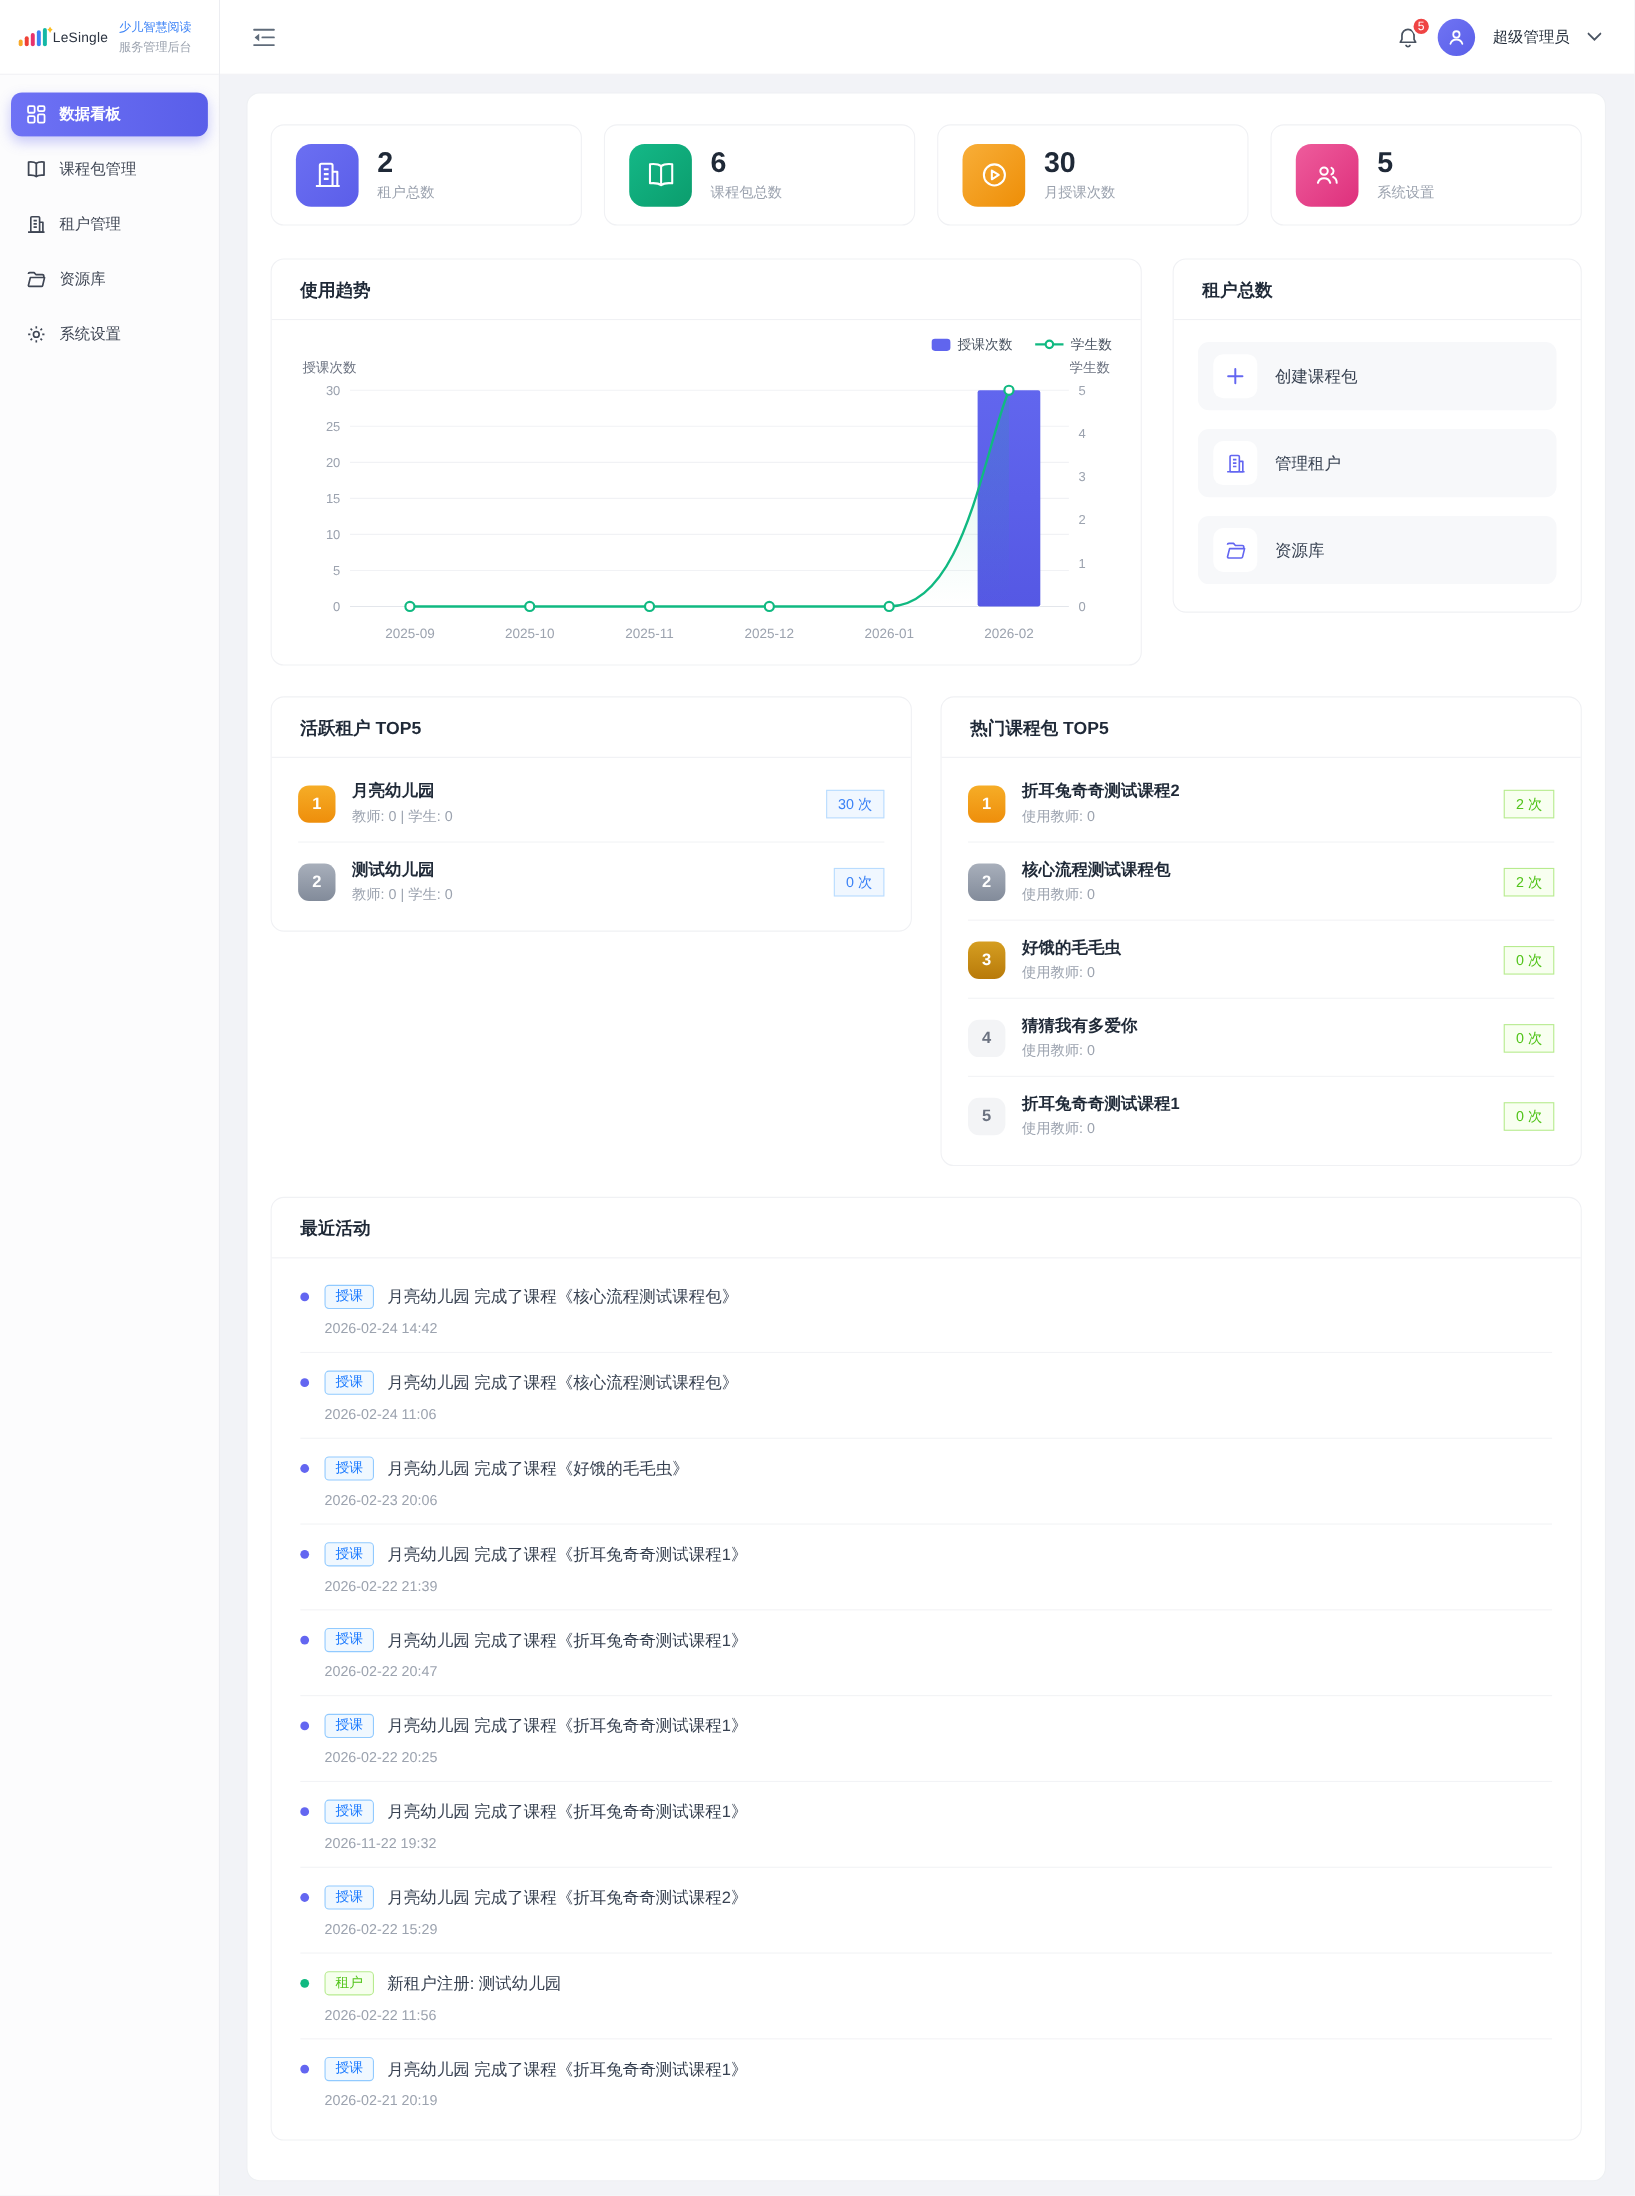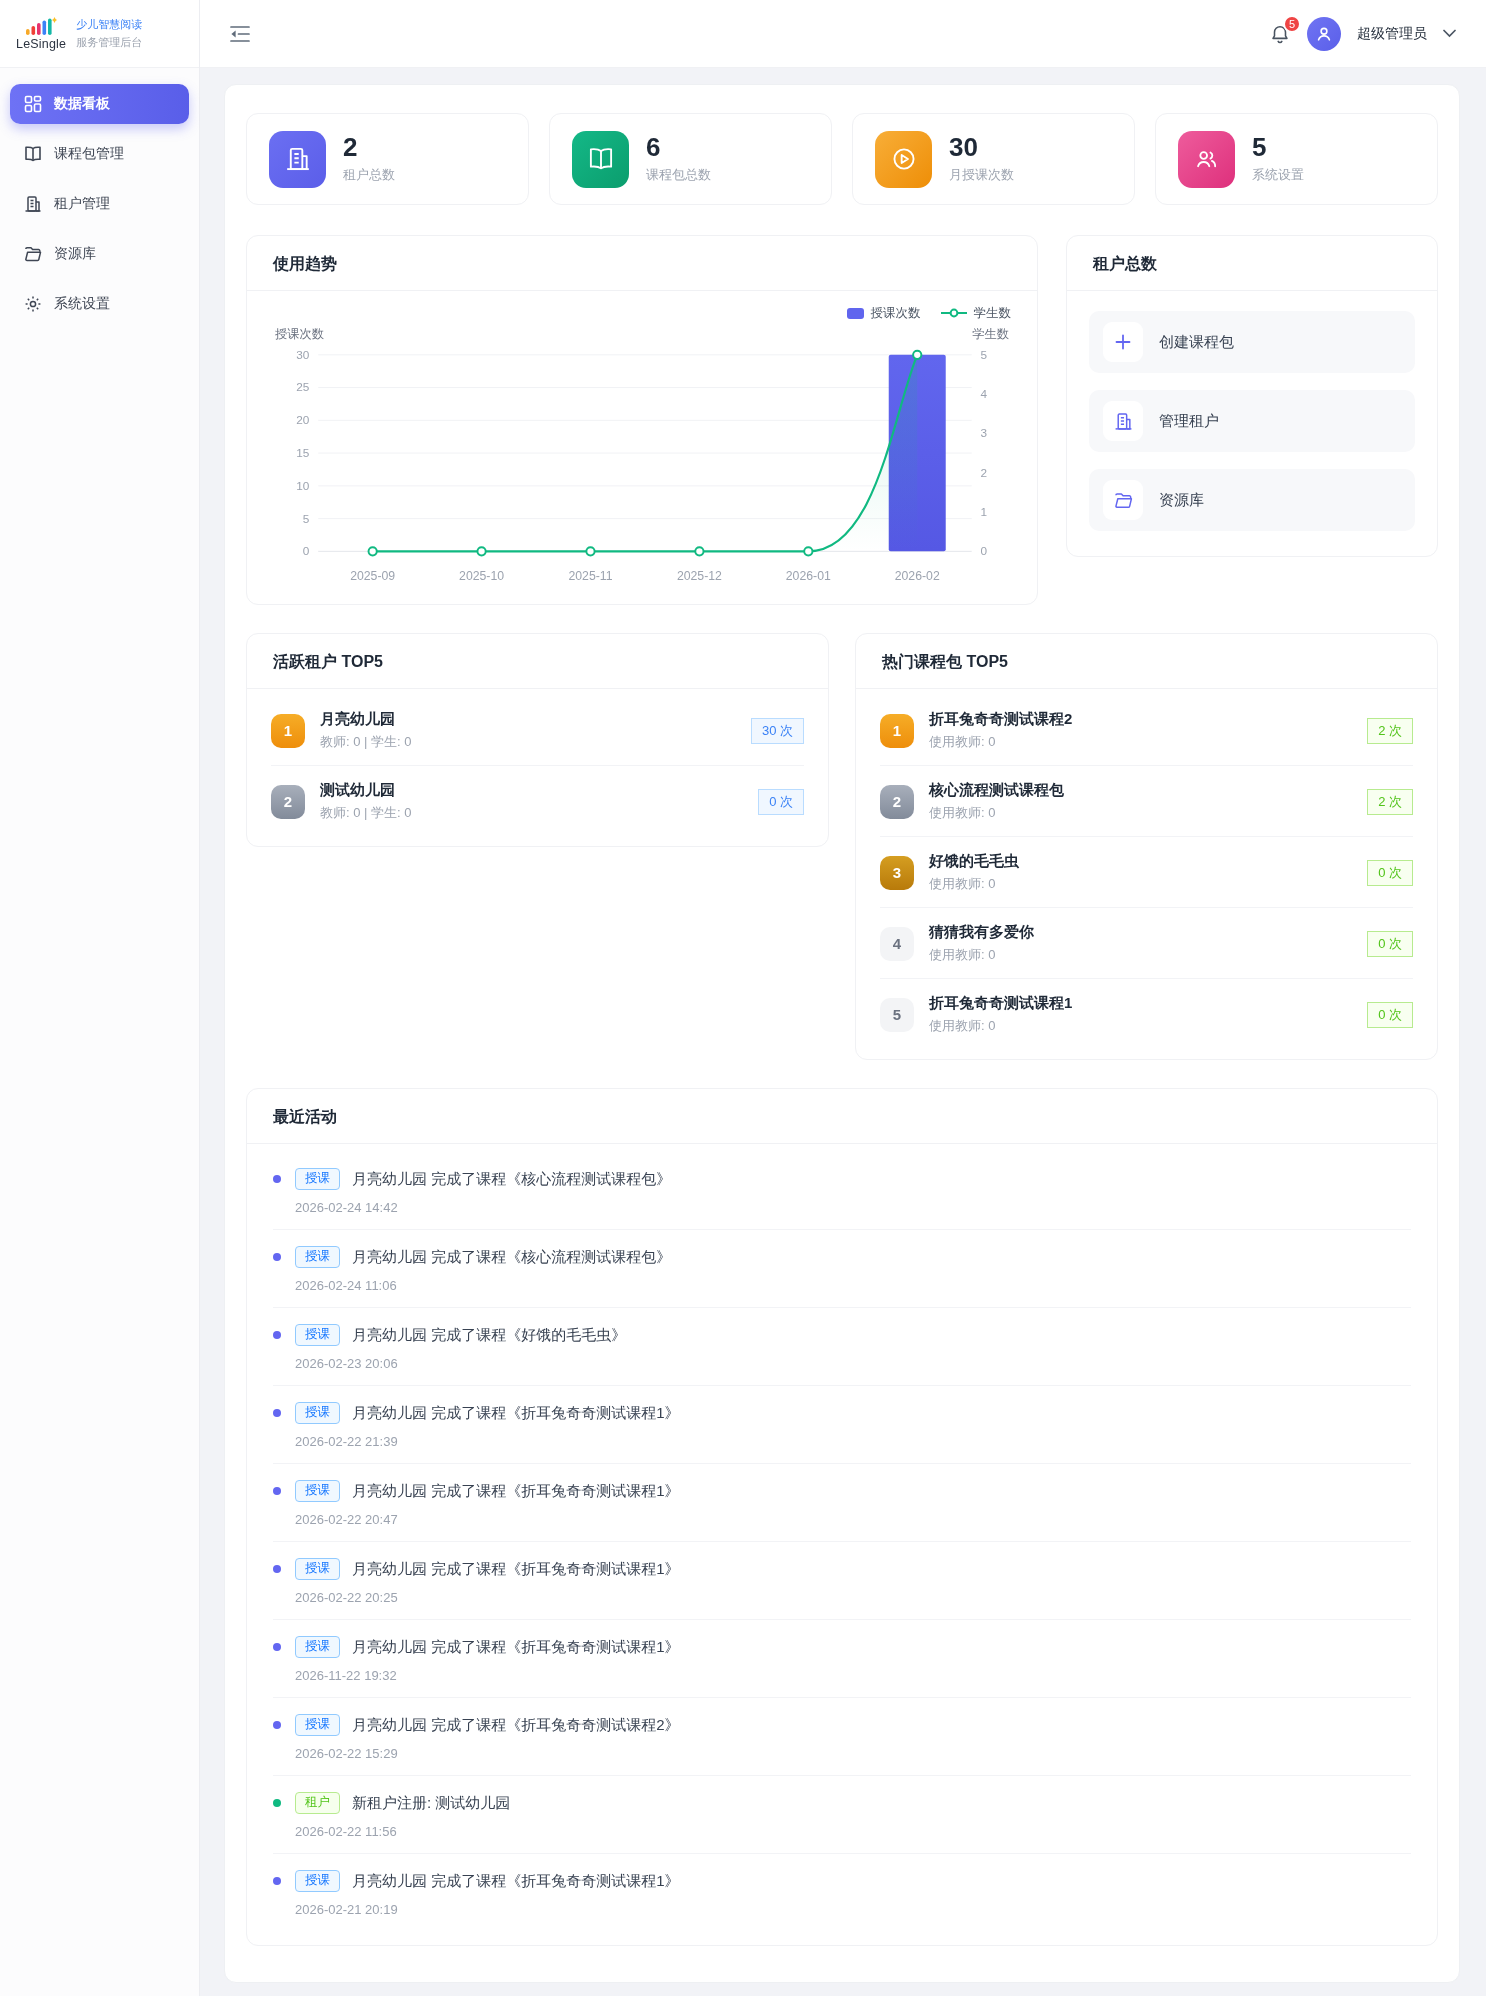--- a/index.html
+++ b/index.html
@@ -7,21 +7,21 @@
   body {
     font-family:"Liberation Sans","DejaVu Sans",sans-serif;
     background:#eef0f4; color:#1f2937; font-size:14px;
     width:1486px; height:1996px; overflow:hidden;
   }
   .app { display:flex; width:1486px; height:1996px; }
 
   
   .sidebar { width:200px; background:#fcfcfd; border-right:1px solid #ecedf1; height:100%; flex:none; }
   .logo-block { height:68px; display:flex; align-items:center; gap:10px; padding:0 12px 0 16px; background:#fff; border-bottom:1px solid #f0f1f4; }
-  .logo-mark { display:flex; flex-direction:column; align-items:center; }
+  .logo-mark { display:flex; flex-direction:row; align-items:center; }
   .logo-mark .brand { font-size:12.5px; color:#2c3441; margin-top:1px; letter-spacing:.2px; }
   .logo-titles { display:flex; flex-direction:column; }
   .logo-title { font-size:11px; font-weight:400; color:#3b82f6; }
   .logo-sub { font-size:11px; color:#9ca3af; margin-top:3px; }
   .nav { padding:16px 10px; }
   .nav-item { display:flex; align-items:center; gap:12px; padding:11px 14px; border-radius:10px; margin-bottom:10px; color:#3f4654; font-size:14px; cursor:pointer;text-align:right; }
   .nav-item svg { flex:none; }
   .nav-item.active { background:linear-gradient(90deg,#6e72f5,#595ee9); color:#fff; box-shadow:0 5px 12px rgba(99,102,241,.35); font-weight:600; }
 
   

